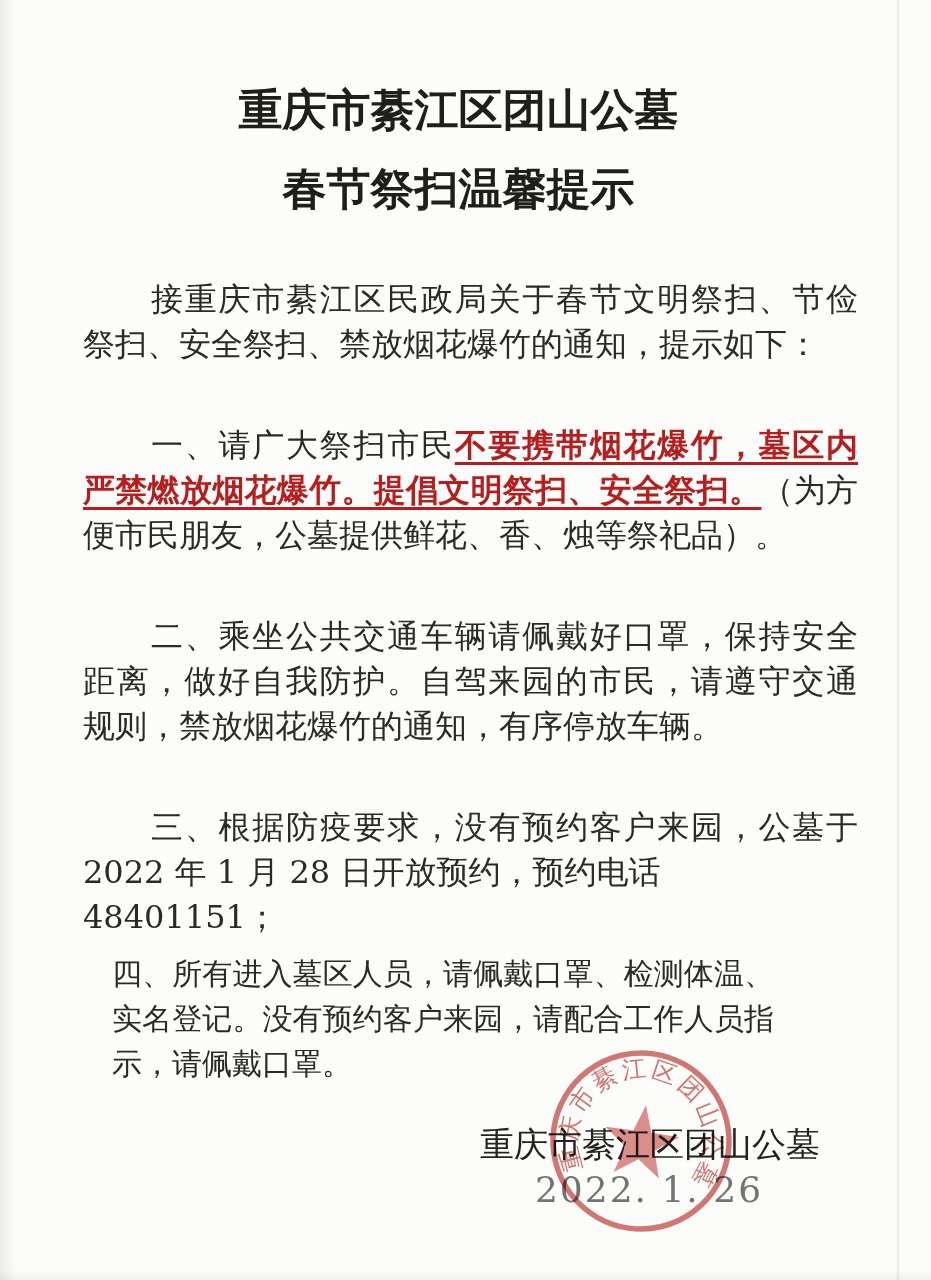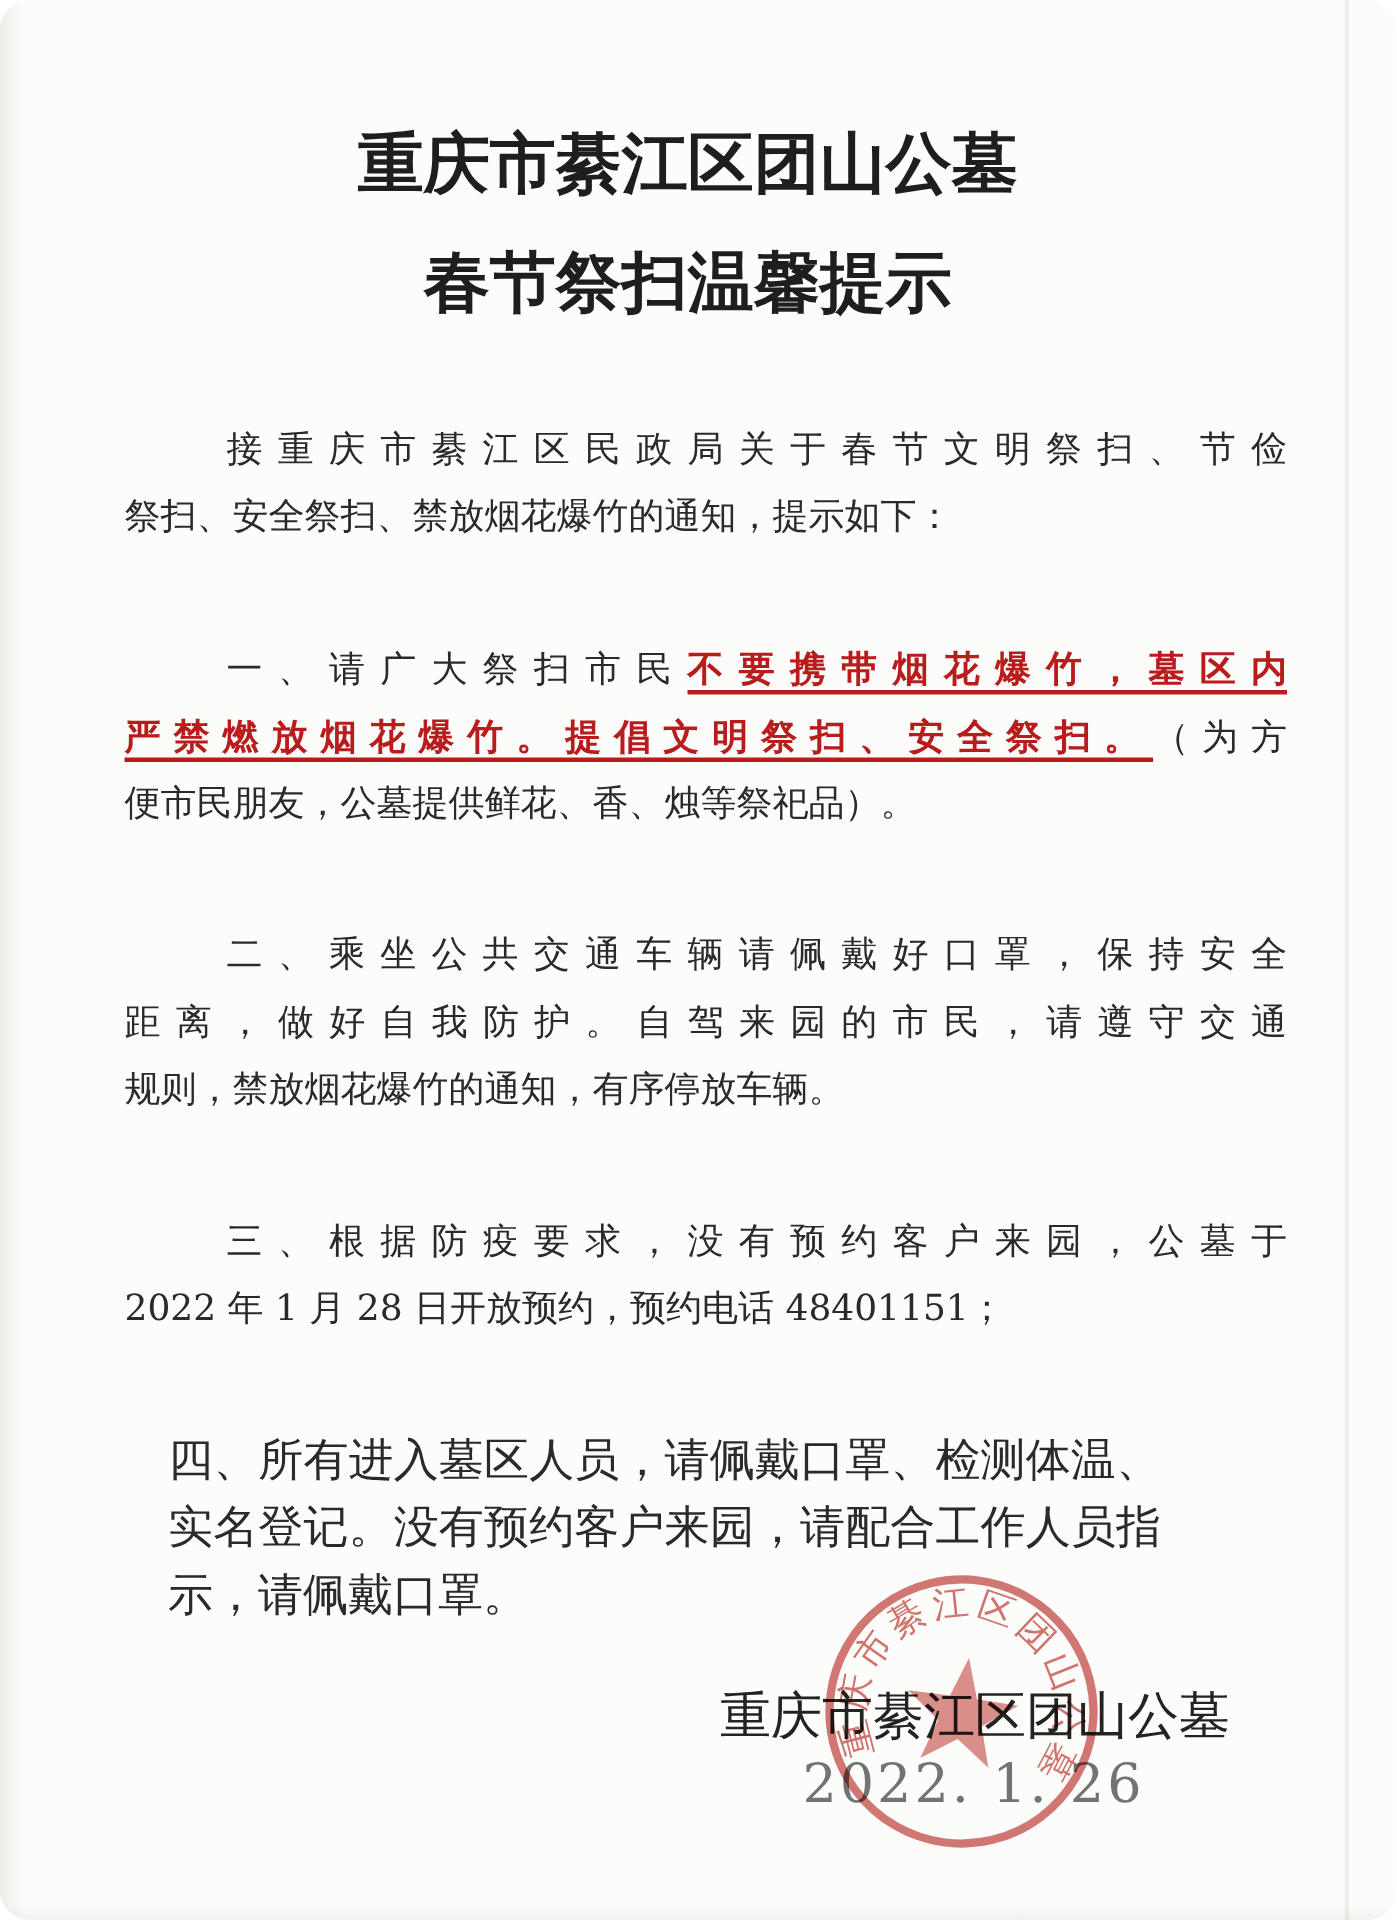--- a/index.html
+++ b/index.html
@@ -4,21 +4,20 @@
 <style>
   html, body { margin: 0; padding: 0; background: #ffffff; }
   .page {
     position: relative;
     width: 931px;
     height: 1280px;
     background: #fcfcfa;
     overflow: hidden;
     font-family: "DejaVu Serif", serif;
     color: #262624;
-    border-radius: 20px;
   }
   
   .edge-left {
     position: absolute; left: 0; top: 0; width: 16px; height: 100%;
     background: linear-gradient(to right, rgba(140,138,128,0.14), rgba(140,138,128,0.0));
     pointer-events: none;
   }
   .crease-right {
     position: absolute; left: 896px; top: 0; width: 4px; height: 100%;
     background: linear-gradient(to right, rgba(0,0,0,0), rgba(95,90,78,0.12), rgba(0,0,0,0));
@@ -41,21 +40,21 @@
     font-weight: bold;
     letter-spacing: 0px;
     color: #1e1e1c;
     white-space: nowrap;
   }
   .title-line + .title-line { margin-top: 19px; }
   .doc-body { margin-top: 58px; }
   .para { margin-bottom: 56px; }
   .para:last-child { margin-bottom: 0; }
   .line {
-    font-size: 24px;
+    font-size: 32px;
     line-height: 45px;
     height: 45px;
     color: #2a2a28;
     text-align: left;
   }
   .line.full { text-align: justify; text-align-last: justify; }
   .line.indent { text-indent: 68px; }
   .seg.normal { font-weight: normal; }
   .seg.emph {
     font-weight: bold;

